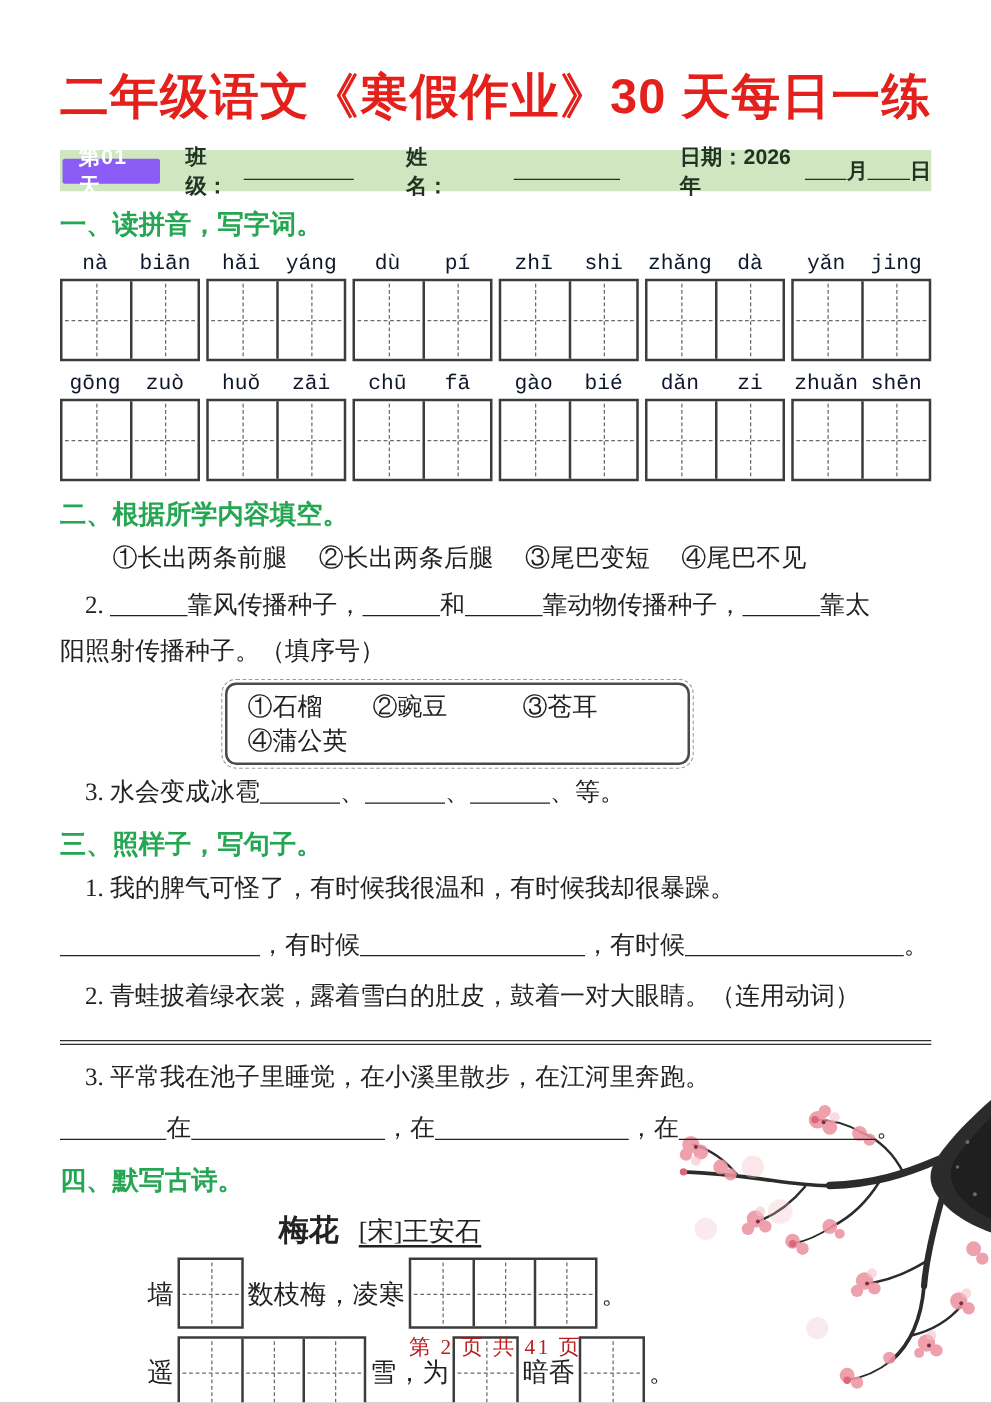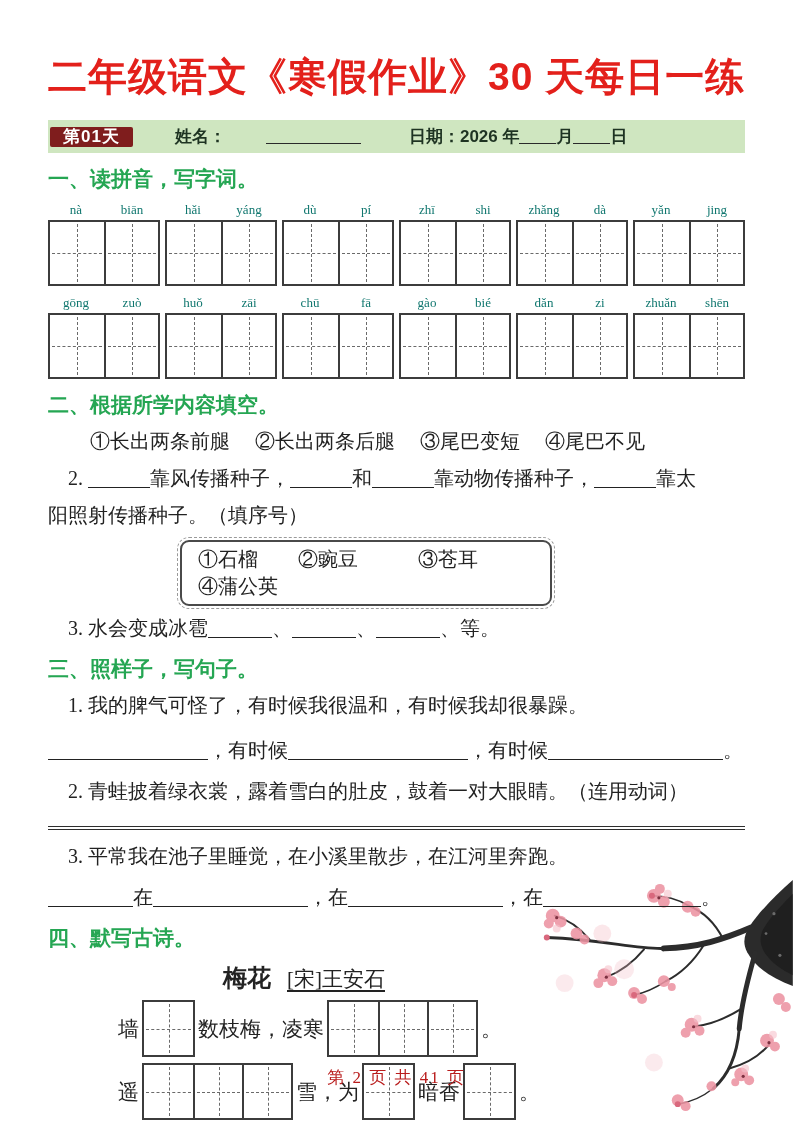--- a/index.html
+++ b/index.html
@@ -18,38 +18,38 @@
 
   
   .infobar {
     margin-top:16px; height:33px; background:#cfe6c0;
     display:flex; align-items:center;
     font-family:"Liberation Sans", sans-serif; font-weight:bold;
     font-size:17px; color:#1e3322;
   }
   .day-badge {
     height:20px; margin-left:2px; padding:0 13px;
-    background:#7f1d1d; color:#fff; display:flex; align-items:center;
+    background:#8b5cf6; color:#fff; display:flex; align-items:center;
     font-size:17px; border-radius:2px; letter-spacing:1px;
   }
   .ib-group { display:flex; align-items:center; }
   .ib-class { margin-left:20px; }
   .ib-name  { margin-left:42px;gap:40px; }
   .ib-date  { margin-left:48px; }
   .hblank { display:inline-block; border-bottom:1.6px solid #2a2a2a; height:15px; }
 
   .shead {
     font-family:"Liberation Sans", sans-serif; font-weight:bold;
     font-size:21px; color:#25a653; margin-top:12px;
   }
 
   
   .prow { display:flex; justify-content:space-between; margin-top:9px; }
   .plabels { display:flex; margin-bottom:2px;
-    font-family:Liberation Serif, serif; font-size:13px; color:#0f766e; }
+    font-family:Liberation Mono, monospace; font-size:17px; color:#0f172a; }
   .plabels span { width:56px; text-align:center; white-space:nowrap; }
   .tzg { display:flex; border:2px solid #3c3c3c; background:#fff; }
   .cell { width:54px; height:62px; position:relative; }
   .cell + .cell { border-left:2px solid #3c3c3c; }
   .cell::before { content:""; position:absolute; left:50%; top:2px; bottom:2px; border-left:1px dashed #6a6a6a; }
   .cell::after  { content:""; position:absolute; top:50%; left:2px; right:2px; border-top:1px dashed #6a6a6a; }
   .tzg.sm .cell { width:49px; height:53px; }
 
   
   .line { font-size:20px; line-height:1.45; margin-top:8px; }
@@ -83,20 +83,24 @@
 </head>
 <body>
 
 <div class="page">
   <div class="content">
 
     <div class="title">二年级语文《寒假作业》30 天每日一练</div>
 
     <div class="infobar">
       <div class="day-badge">第01天</div>
+      <div class="ib-group ib-class">
+        <span>班级：</span>
+        <span class="hblank" style="width:95px"></span>
+      </div>
       <div class="ib-group ib-name">
         <span>姓名：</span>
         <span class="hblank" style="width:95px"></span>
       </div>
       <div class="ib-group ib-date">
         <span>日期：2026 年</span>
         <span class="hblank" style="width:37px"></span>
         <span>月</span>
         <span class="hblank" style="width:37px"></span>
         <span>日</span>

